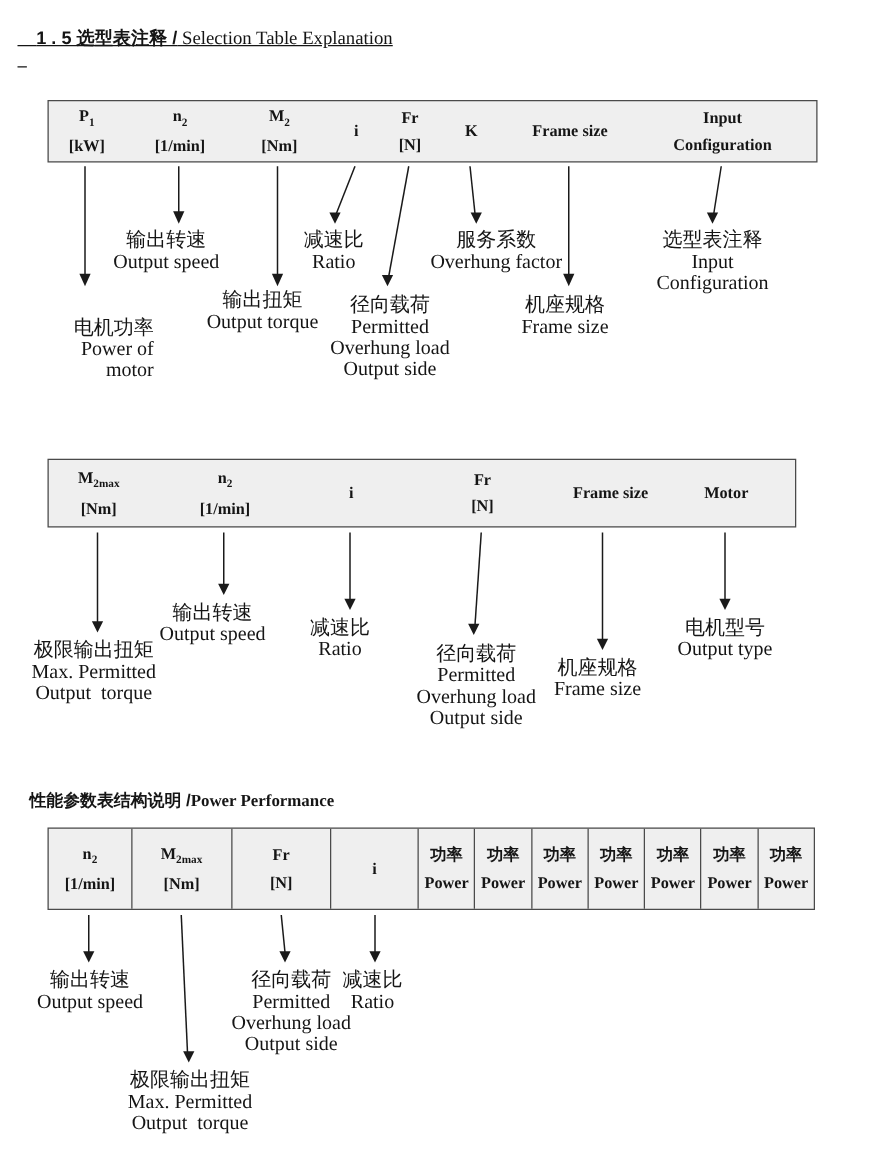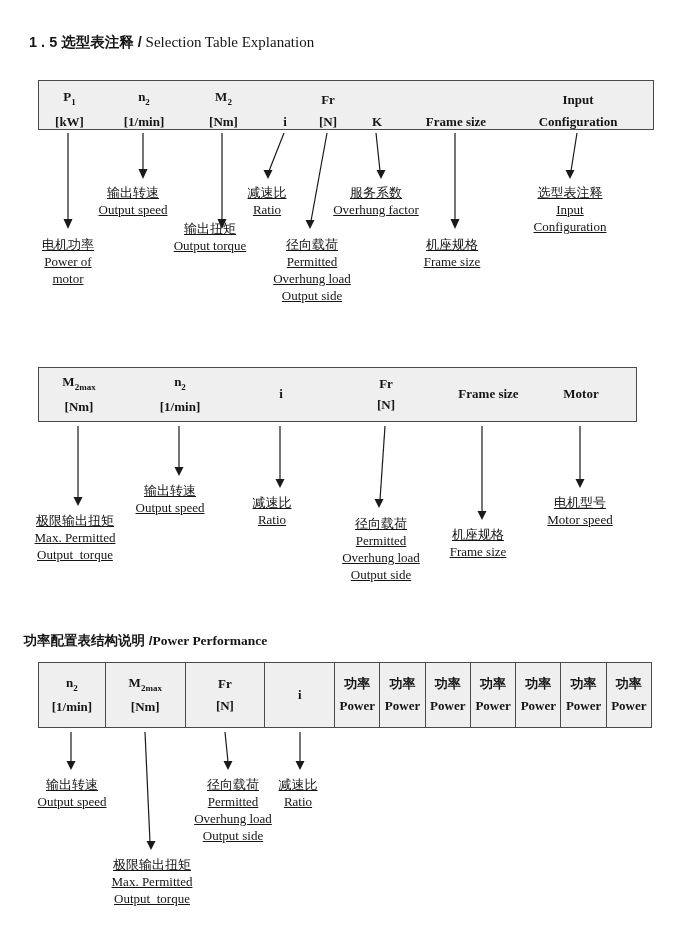--- a/index.html
+++ b/index.html
@@ -11,36 +11,36 @@
   .sec-h{font-size:13.5px;font-weight:bold;white-space:pre;}
   .sec-h .zh{font-family:"Liberation Sans","DejaVu Sans",sans-serif;}
   .hbox{position:absolute;background:#efefef;border:1px solid #4a4a4a;display:flex;flex-direction:row;align-items:stretch;}
   .hcell{display:flex;flex-direction:column;justify-content:center;align-items:center;
          font-weight:bold;font-size:13px;row-gap:7px;}
   .hcell .hl{line-height:1.1;text-align:center;white-space:pre;}
   .hcell sub{font-size:9px;}
   .bordered > .hcell{border-right:1px solid #4a4a4a;}
   .bordered > .hcell:last-child{border-right:none;}
   .lbl{position:absolute;text-align:center;}
-  .lbl .ln{font-size:13px;line-height:17px;white-space:pre;text-decoration:underline;}
+  .lbl .ln{font-size:16px;line-height:17px;white-space:pre;}
   svg.arrows{position:absolute;left:0;top:0;pointer-events:none;}
   svg.arrows line{stroke:#1a1a1a;stroke-width:1.2px;}
   svg.arrows polygon{fill:#1a1a1a;}
 </style>
 </head>
 <body>
 
 <div class="page">
 
-  <div class="title abs" style="left:14px;top:16px;">
+  <div class="title abs" style="left:14px;top:4px;text-decoration:underline;">
     <span class="zh">1 . 5 选型表注释 /</span><span class="en"> Selection Table Explanation</span>
   </div>
 
 
-  <div class="hbox" style="left:38px;top:80px;width:614px;height:48px;align-items:flex-end;">
+  <div class="hbox" style="left:38px;top:80px;width:614px;height:48px;">
     <div class="hcell" style="width:61px;">
       <div class="hl"><span>P</span><sub>1</sub></div>
       <div class="hl">[kW]</div>
     </div>
     <div class="hcell" style="width:88px;">
       <div class="hl"><span>n</span><sub>2</sub></div>
       <div class="hl">[1/min]</div>
     </div>
     <div class="hcell" style="width:71px;">
       <div class="hl"><span>M</span><sub>2</sub></div>
@@ -58,44 +58,44 @@
     </div>
     <div class="hcell" style="width:94px;">
       <div class="hl">Frame size</div>
     </div>
     <div class="hcell" style="width:150px;">
       <div class="hl">Input</div>
       <div class="hl">Configuration</div>
     </div>
   </div>
 
-  <div class="lbl" style="left:13px;top:236px;width:110px;">
+  <div class="lbl" style="left:13px;top:254px;width:110px;text-align:right;">
     <div class="ln">电机功率</div>
     <div class="ln">Power of</div>
     <div class="ln">motor</div>
   </div>
   <div class="lbl" style="left:78px;top:184px;width:110px;">
     <div class="ln">输出转速</div>
     <div class="ln">Output speed</div>
   </div>
-  <div class="lbl" style="left:150px;top:220px;width:120px;text-align:center;">
+  <div class="lbl" style="left:150px;top:232px;width:120px;text-align:center;">
     <div class="ln">输出扭矩</div>
     <div class="ln">Output torque</div>
   </div>
   <div class="lbl" style="left:227px;top:184px;width:80px;">
     <div class="ln">减速比</div>
     <div class="ln">Ratio</div>
   </div>
   <div class="lbl" style="left:247px;top:236px;width:130px;">
     <div class="ln">径向载荷</div>
     <div class="ln">Permitted</div>
     <div class="ln">Overhung load</div>
     <div class="ln">Output side</div>
   </div>
-  <div class="lbl" style="left:316px;top:184px;width:120px;">
+  <div class="lbl" style="left:337px;top:184px;width:120px;">
     <div class="ln">服务系数</div>
     <div class="ln">Overhung factor</div>
   </div>
   <div class="lbl" style="left:397px;top:236px;width:110px;">
     <div class="ln">机座规格</div>
     <div class="ln">Frame size</div>
   </div>
   <div class="lbl" style="left:505px;top:184px;width:130px;">
     <div class="ln">选型表注释</div>
     <div class="ln">Input</div>
@@ -145,25 +145,25 @@
     <div class="ln">Permitted</div>
     <div class="ln">Overhung load</div>
     <div class="ln">Output side</div>
   </div>
   <div class="lbl" style="left:423px;top:526px;width:110px;">
     <div class="ln">机座规格</div>
     <div class="ln">Frame size</div>
   </div>
   <div class="lbl" style="left:525px;top:494px;width:110px;text-align:center;">
     <div class="ln">电机型号</div>
-    <div class="ln">Motor speed</div>
+    <div class="ln">Output type</div>
   </div>
 
   <div class="sec-h abs" style="left:10px;top:616px;">
-    <span class="zh">功率配置表结构说明 /</span><span class="en">Power Performance</span>
+    <span class="zh">性能参数表结构说明 /</span><span class="en">Power Performance</span>
   </div>
 
   <div class="hbox bordered" style="left:38px;top:662px;width:612px;height:64px;">
     <div class="hcell" style="width:67px;">
       <div class="hl"><span>n</span><sub>2</sub></div>
       <div class="hl">[1/min]</div>
     </div>
     <div class="hcell" style="width:80px;">
       <div class="hl"><span>M</span><sub>2max</sub></div>
       <div class="hl">[Nm]</div>

